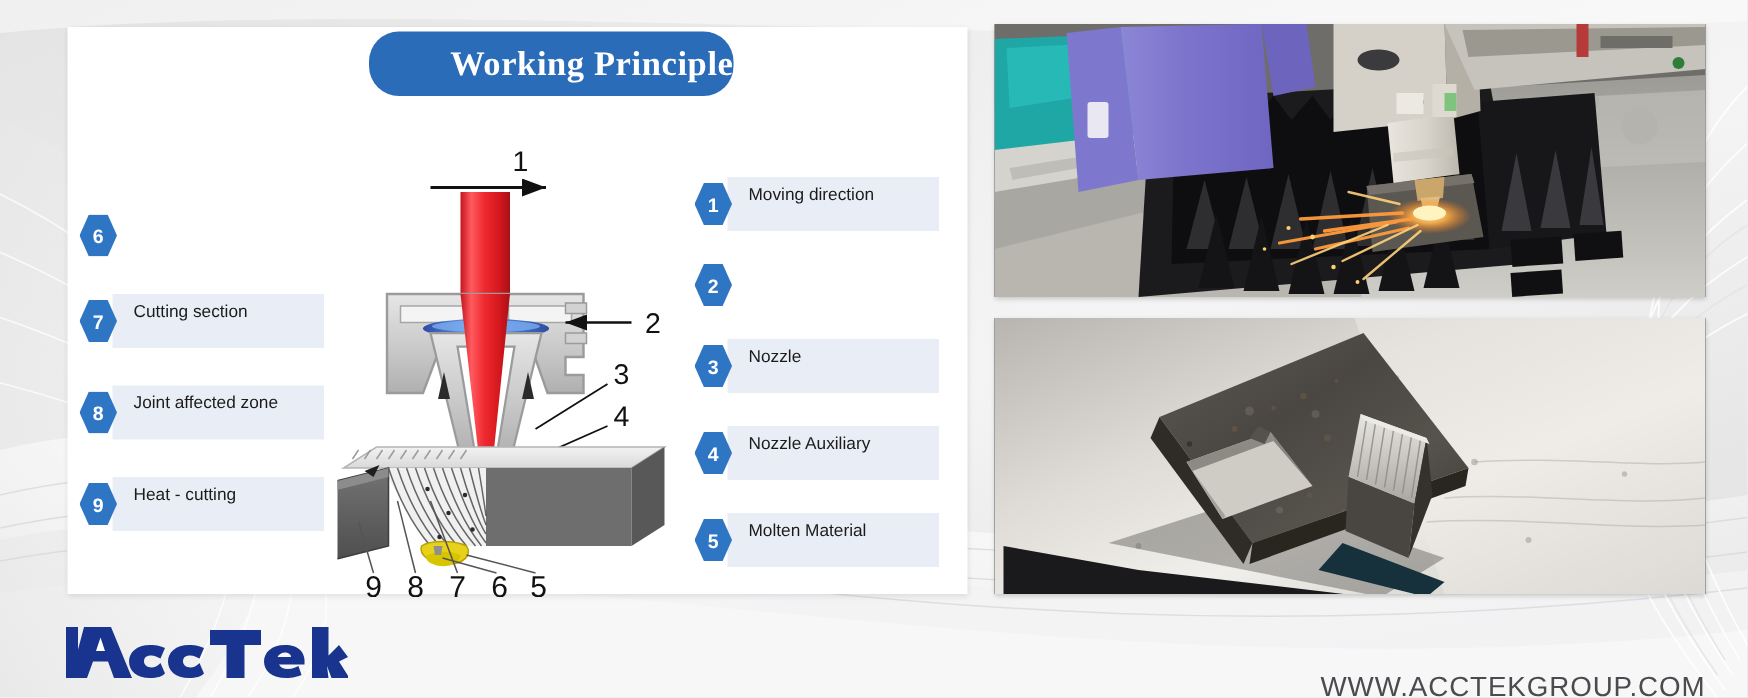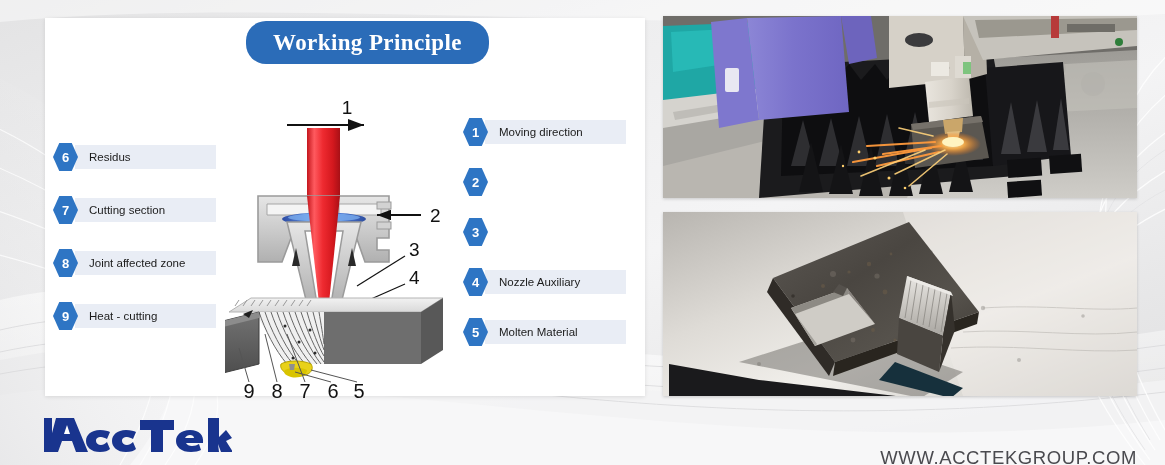--- a/index.html
+++ b/index.html
@@ -17,21 +17,21 @@
 
   
   #panel{
     position:absolute;left:45px;top:18px;width:600px;height:378px;
     background:#fff;box-shadow:0 1px 4px rgba(0,0,0,.10);
   }
 
   
   #title-banner{
     position:absolute;left:201px;top:3px;width:243px;height:43px;
-    background:#2b6cb8;display:flex;align-items:center;justify-content:center;border-radius:20px;
+    background:#2b6cb8;display:flex;align-items:center;justify-content:flex-end;border-radius:20px;
   }
   #title-banner .t{
     font-family:"Liberation Serif", serif;font-weight:bold;font-size:23px;
     color:#fff;letter-spacing:.4px;white-space:nowrap;
   }
 
   
   .legend{position:absolute;display:flex;flex-direction:column;}
   #legend-left{left:8px;top:125px;gap:25px;}
   #legend-right{left:418px;top:100px;gap:22px;}
@@ -40,21 +40,21 @@
     position:relative;width:25px;height:28px;flex:0 0 25px;
     display:flex;align-items:center;justify-content:center;
     color:#fff;font-size:13px;font-weight:bold;
     background:#2e75c4;
     clip-path:polygon(25% 0%,75% 0%,100% 50%,75% 100%,25% 100%,0% 50%);
     z-index:2;
   }
   .legend-label{
     margin-left:-3px;background:#e9edf5;
     height:24px;display:flex;align-items:center;
-    padding:0 8px 0 14px;font-size:11.5px;color:#1b1b1b;
+    padding:0 8px 12px 14px;font-size:11.5px;color:#1b1b1b;
     white-space:nowrap;
   }
   #legend-left .legend-label{width:119px;}
   #legend-right .legend-label{width:119px;}
 
   
   #diagram{position:absolute;left:180px;top:80px;width:245px;height:300px;}
 
   
   .photo{position:absolute;overflow:hidden;background:#555;box-shadow:0 1px 3px rgba(0,0,0,.18);}
@@ -118,21 +118,20 @@
 
 <div id="panel">
 
   <div id="title-banner">
     <span class="t">Working Principle</span>
   </div>
 
   <div class="legend" id="legend-left">
     <div class="legend-item">
       <span class="hexbadge">6</span>
-      <span class="legend-label">Residus</span>
     </div>
     <div class="legend-item">
       <span class="hexbadge">7</span>
       <span class="legend-label">Cutting section</span>
     </div>
     <div class="legend-item">
       <span class="hexbadge">8</span>
       <span class="legend-label">Joint affected zone</span>
     </div>
     <div class="legend-item">
@@ -144,20 +143,21 @@
   <div class="legend" id="legend-right">
     <div class="legend-item">
       <span class="hexbadge">1</span>
       <span class="legend-label">Moving direction</span>
     </div>
     <div class="legend-item">
       <span class="hexbadge">2</span>
     </div>
     <div class="legend-item">
       <span class="hexbadge">3</span>
+      <span class="legend-label">Nozzle</span>
     </div>
     <div class="legend-item">
       <span class="hexbadge">4</span>
       <span class="legend-label">Nozzle Auxiliary</span>
     </div>
     <div class="legend-item">
       <span class="hexbadge">5</span>
       <span class="legend-label">Molten Material</span>
     </div>
   </div>

